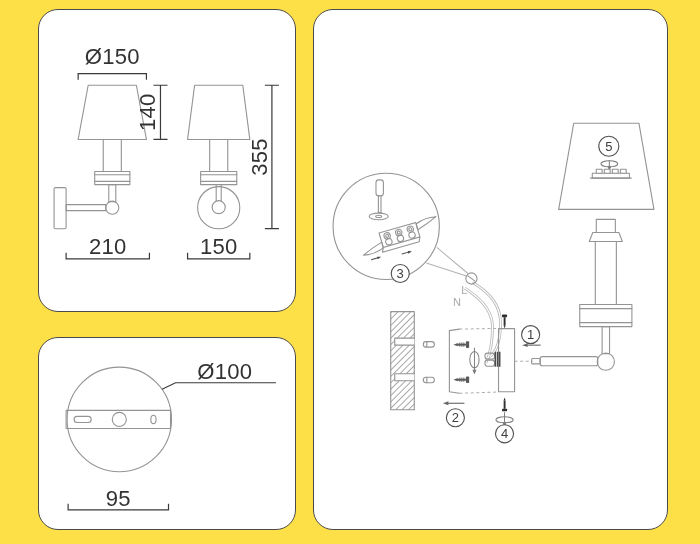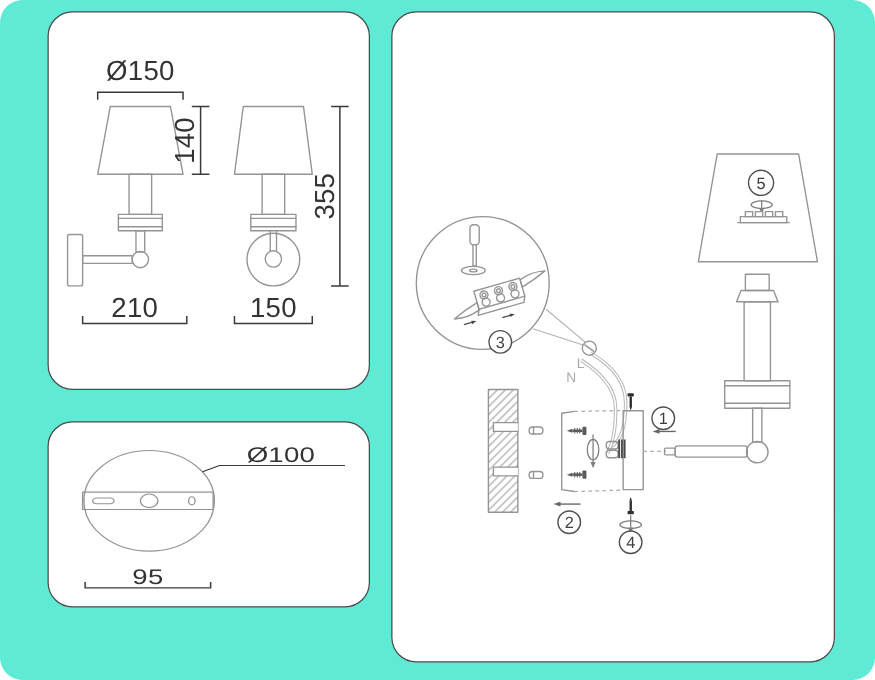--- a/index.html
+++ b/index.html
@@ -1,21 +1,21 @@
 <!DOCTYPE html>
 <html><head>
 <meta charset="utf-8">
 <style>
   html,body{margin:0;padding:0;background:#ffffff;}
-  .stage{position:relative;width:700px;height:544px;background:#5eead4;overflow:hidden;
-         font-family:"Liberation Sans",sans-serif;border-radius:18px;}
+  .stage{position:relative;width:700px;height:544px;background:#fde047;overflow:hidden;
+         font-family:"Liberation Sans",sans-serif;}
   .panel{position:absolute;background:#fff;border:1.6px solid #4a4a4a;border-radius:20px;
          box-sizing:border-box;}
   #panel-dim{left:38px;top:9px;width:258px;height:303px;}
-  #panel-plate{left:38px;top:337px;width:258px;height:149px;}
+  #panel-plate{left:38px;top:337px;width:258px;height:193px;}
   #panel-asm{left:313px;top:9px;width:355px;height:521px;}
   .panel svg{position:absolute;left:0;top:0;width:100%;height:100%;}
   
   .o{fill:none;stroke:#949494;stroke-width:1.1;stroke-linejoin:round;stroke-linecap:round;}
   .dim{fill:none;stroke:#3a3a3a;stroke-width:1.2;}
   .dimtxt{font-family:"Liberation Sans",sans-serif;font-size:22px;fill:#333;letter-spacing:0.2px;}
   .steptxt{font-family:"Liberation Sans",sans-serif;font-size:13px;fill:#3d3d3d;}
   .wiretxt{font-family:"Liberation Sans",sans-serif;font-size:11px;fill:#a9a9a9;}
   .stepc{fill:#fff;stroke:#4f4f4f;stroke-width:1.1;}
   .arr{stroke:#666;stroke-width:1.1;fill:none;}

